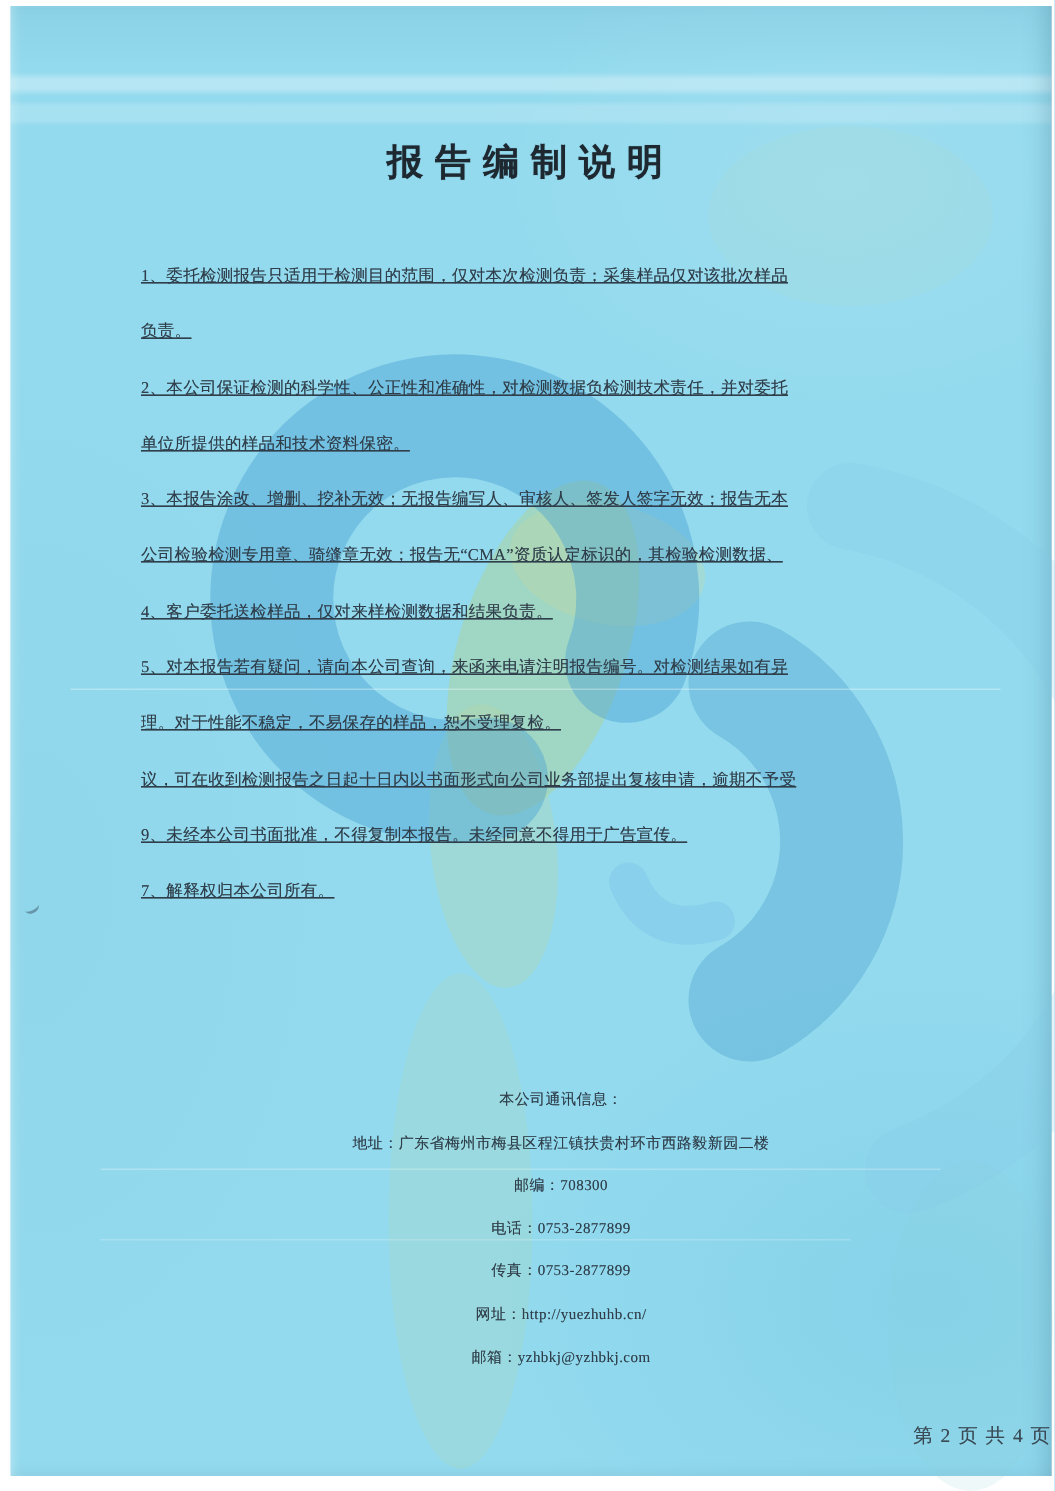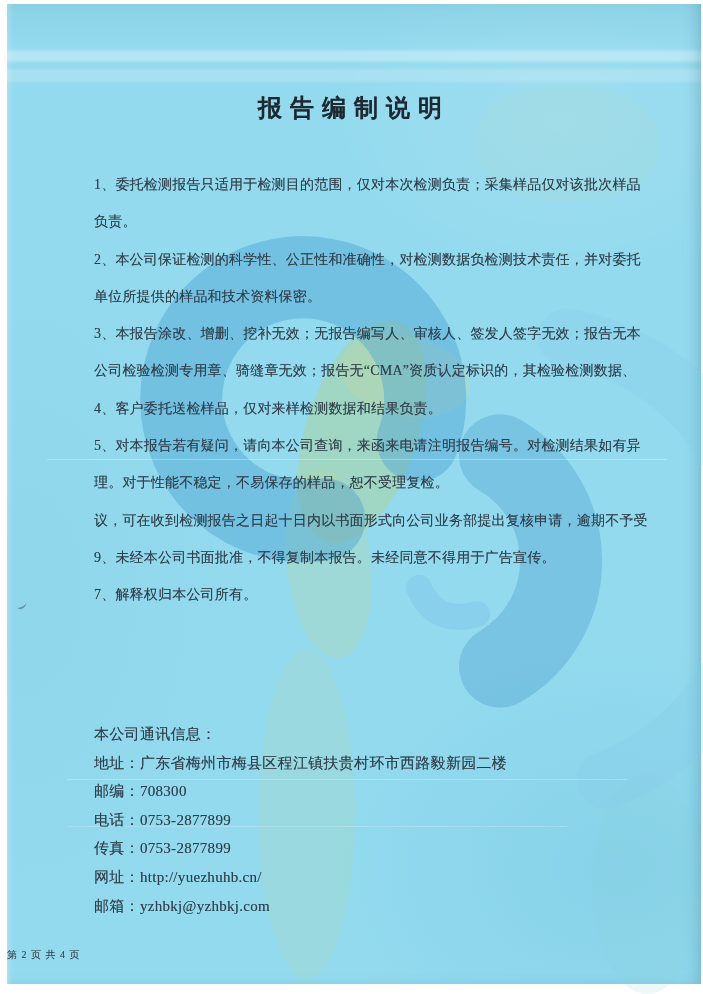--- a/index.html
+++ b/index.html
@@ -30,32 +30,34 @@
   .layer{position:absolute;z-index:2;}
   .doc-title{
     left:0;top:88px;width:100%;text-align:center;
     font-family:"Liberation Sans","DejaVu Sans",sans-serif;
     font-size:24px;font-weight:700;letter-spacing:8px;color:#1d2830;
     text-shadow:0 0 0.5px rgba(29,40,48,0.55);
   }
   .notes{left:87px;top:162px;width:560px;}
   .note-line{
     display:block;height:37.3px;line-height:37.3px;white-space:nowrap;
-    font-size:14px;letter-spacing:0.2px;color:#2f3e4a;
+    font-size:11px;letter-spacing:0.2px;color:#2f3e4a;
     text-shadow:0 0 0.4px rgba(47,62,74,0.5);
+    text-decoration:underline;
   }
   .contact{left:87px;top:716px;width:560px;}
   .contact-line{
     display:block;height:28.6px;line-height:28.6px;white-space:nowrap;
-    font-size:15px;letter-spacing:0.3px;color:#2f3e4a;
+    font-size:10px;letter-spacing:0.3px;color:#2f3e4a;
     text-shadow:0 0 0.4px rgba(47,62,74,0.5);
+    text-align:center;
   }
   .page-footer{
-    left:0;top:944px;width:100%;text-align:left;
-    font-size:10px;letter-spacing:1px;color:#3a4a55;
+    left:0;top:944px;width:100%;text-align:right;
+    font-size:13px;letter-spacing:1px;color:#3a4a55;
     text-shadow:0 0 0.4px rgba(58,74,85,0.5);
   }
   
   .scan-line-1{position:absolute;z-index:2;left:40px;top:455px;width:620px;height:1px;background:rgba(255,255,255,0.32);}
   .scan-line-2{position:absolute;z-index:2;left:60px;top:775px;width:560px;height:1px;background:rgba(255,255,255,0.26);}
   .scan-line-3{position:absolute;z-index:2;left:60px;top:822px;width:500px;height:1px;background:rgba(255,255,255,0.20);}
   .stray-mark{
     position:absolute;z-index:2;left:9px;top:597px;width:10px;height:6px;
     border-bottom:2px solid rgba(70,95,115,0.55);border-radius:50%;
     transform:rotate(-25deg);

